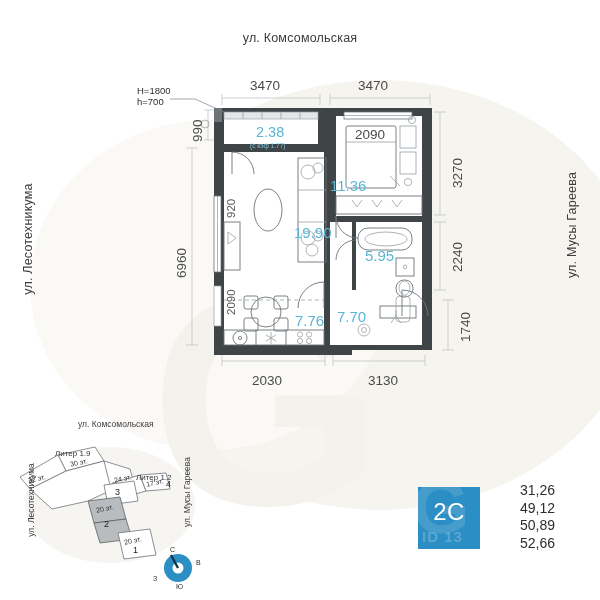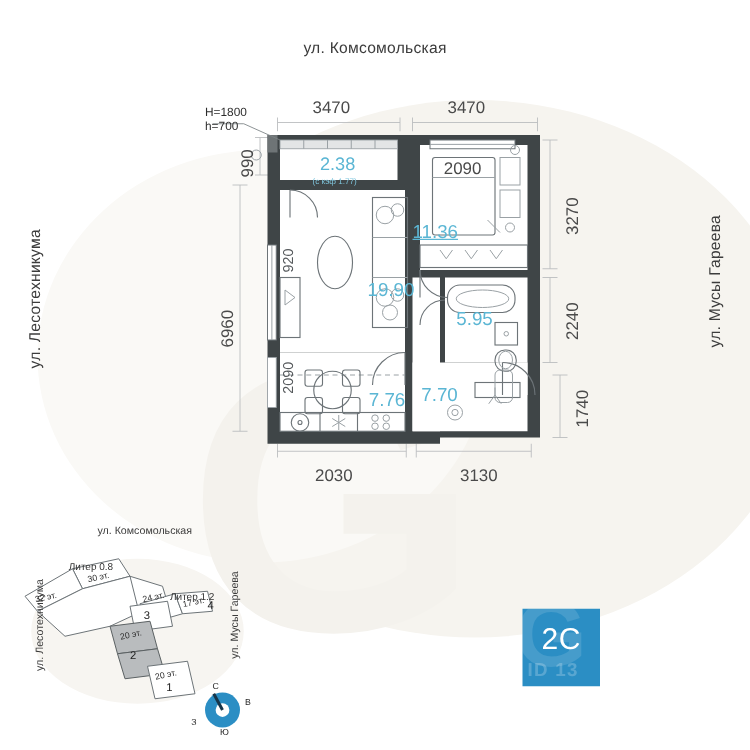--- a/index.html
+++ b/index.html
@@ -374,21 +374,21 @@
     <g>
       <rect class="fur" x="380" y="306" width="36" height="12"></rect>
       <path class="fur-l" d="M396 316 l-5 7 M396 316 l5 7 M396 310 l0 6"></path>
       <rect class="fur-l" x="396" y="296" width="14" height="26" rx="4"></rect>
     </g>
 
     <path class="leader" d="M170 99 L195 99 L224 112"></path>
     <circle class="fur-l" cx="205" cy="124" r="4"></circle>
   </svg>
 
-  <div class="hnote" style="left:137px; top:85px;margin-left:27px;">
+  <div class="hnote" style="left:137px; top:85px;">
     <span>H=1800</span><br><span>h=700</span>
   </div>
 
   <div class="dim" style="left:250px; top:78px;">3470</div>
   <div class="dim" style="left:358px; top:78px;">3470</div>
 
   <div class="dim vert" style="left:190px; top:142px;">990</div>
   <div class="dim vert" style="left:174px; top:278px;">6960</div>
 
   <div class="dim vert small" style="left:225px; top:218px;">920</div>
@@ -400,29 +400,35 @@
   <div class="dim vert" style="left:450px; top:272px;">2240</div>
   <div class="dim vert" style="left:458px; top:342px;">1740</div>
 
   <div class="dim" style="left:252px; top:373px;">2030</div>
   <div class="dim" style="left:368px; top:373px;">3130</div>
 
   <div class="area" style="left:256px; top:124px;">2.38</div>
   <div class="area-sub" style="left:250px; top:142px;">(с кэф 1.77)</div>
 
   <div class="area big" style="left:246px; top:224px;margin-left:48px;">19.90</div>
-  <div class="area big" style="left:330px; top:177px;text-decoration:underline;">11.36</div>
+  <div class="area big" style="left:330px; top:177px;">11.36</div>
   <div class="area big" style="left:365px; top:247px;">5.95</div>
   <div class="area big" style="left:295px; top:312px;">7.76</div>
   <div class="area big" style="left:337px; top:308px;text-align:right;">7.70</div>
 
   <div class="info-square">
     <div class="gwm">G</div>
     <div class="code">2С</div>
     <div class="idwm">ID 13</div>
+  </div>
+  <div class="areas-list">
+    <div>31,26</div>
+    <div>49,12</div>
+    <div>50,89</div>
+    <div>52,66</div>
   </div>
 
   <div class="mini">
     <svg viewBox="0 0 240 185" width="240" height="185">
       <defs>
         <style>
           .mb { fill:#ffffff; stroke:#6d7478; stroke-width:.8; }
           .mb-hl { fill:#b9bcbe; stroke:#5b6163; stroke-width:.8; }
           .mline { stroke:#c9ccce; stroke-width:.8; fill:none; }
         </style>
@@ -442,21 +448,21 @@
       <polygon class="mb" points="118,118 150,114 156,140 124,144"></polygon>
 
       <circle cx="178" cy="153" r="14" fill="#2b8ec4"></circle>
       <circle cx="178" cy="153" r="5.5" fill="#ffffff"></circle>
       <path d="M178 153 L171 140" stroke="#16354a" stroke-width="2.4" fill="none"></path>
     </svg>
     <div class="mini-street" style="left:78px; top:4px;">ул. Комсомольская</div>
     <div class="mini-street v" style="left:26px; top:140px; width:110px; text-align:center;">ул. Лесотехникума</div>
     <div class="mini-street v" style="left:182px; top:132px; width:110px; text-align:center;">ул. Мусы Гареева</div>
 
-    <div class="mini-lbl big" style="left:55px; top:34px;">Литер 0.8</div>
+    <div class="mini-lbl big" style="left:55px; top:34px;">Литер 1.9</div>
     <div class="mini-lbl big" style="left:136px; top:58px;">Литер 1.2</div>
 
     <div class="mini-lbl" style="left:70px; top:44px; transform:rotate(-12deg);">30 эт.</div>
     <div class="mini-lbl" style="left:28px; top:60px; transform:rotate(-12deg);">32 эт.</div>
     <div class="mini-lbl" style="left:114px; top:60px; transform:rotate(-12deg);">24 эт.</div>
     <div class="mini-lbl" style="left:146px; top:64px; transform:rotate(-12deg);">17 эт.</div>
     <div class="mini-lbl" style="left:96px; top:90px; transform:rotate(-12deg);">20 эт.</div>
     <div class="mini-lbl" style="left:124px; top:122px; transform:rotate(-12deg);">20 эт.</div>
 
     <div class="mini-num" style="left:115px; top:72px;">3</div>

